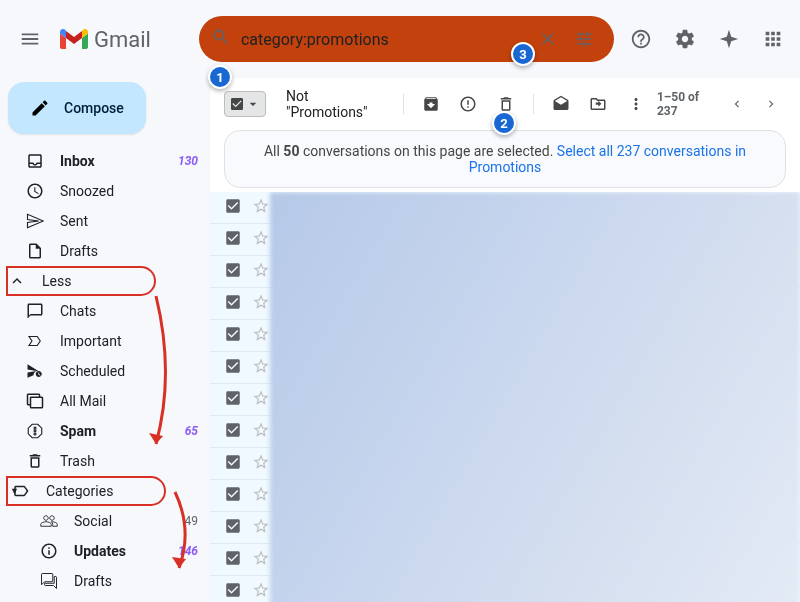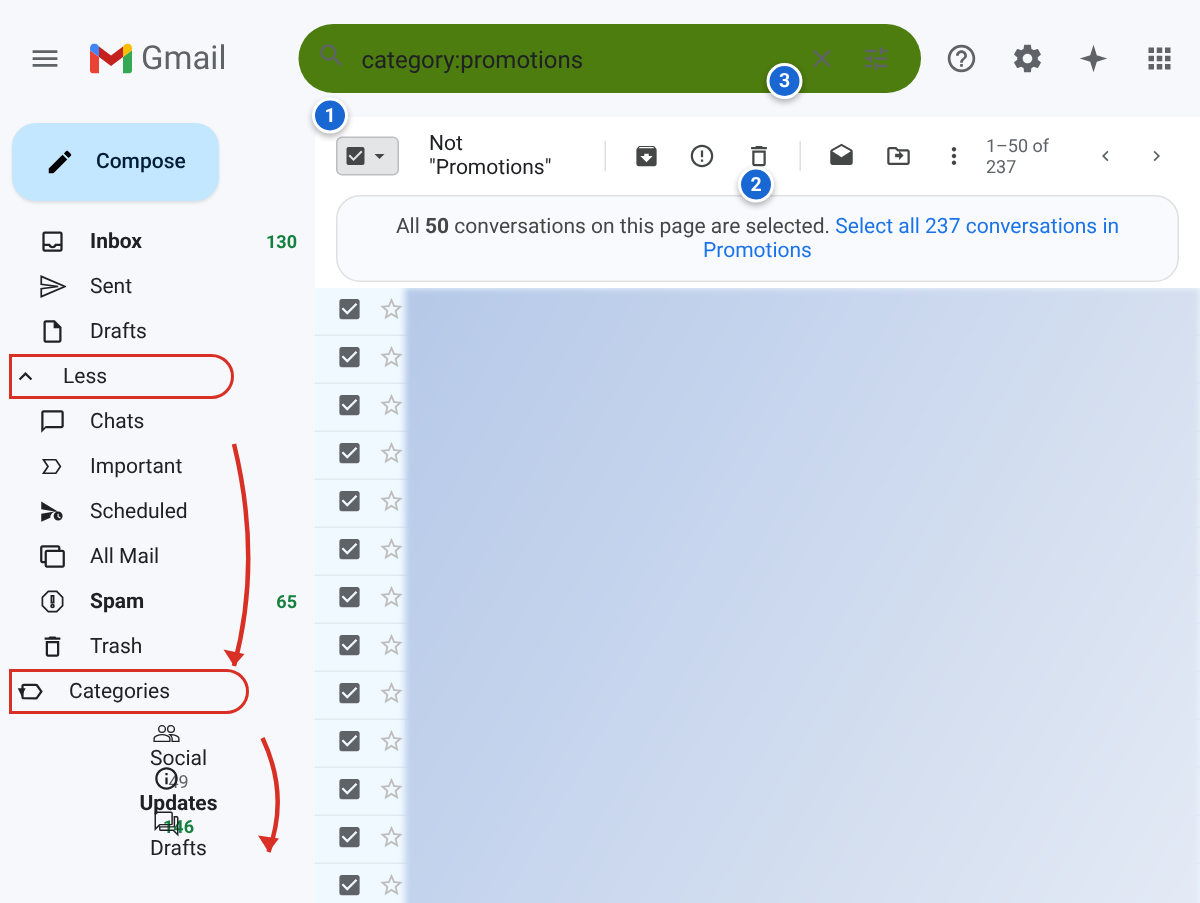--- a/index.html
+++ b/index.html
@@ -2,48 +2,48 @@
 <html><head>
 <meta charset="utf-8">
 <style>
 * { box-sizing: border-box; margin: 0; padding: 0; font-family: 'Google Sans', Roboto, Arial, sans-serif; }
 body { background: #f6f8fc; width: 800px; height: 602px; overflow: hidden; position: relative; }
 .header { display: flex; align-items: center; padding: 16px 8px; gap: 8px; }
 .hamburger { width: 44px; height: 44px; display: flex; align-items: center; justify-content: center; border-radius: 50%; cursor: pointer; }
 .hamburger svg { width: 22px; height: 22px; }
 .logo { display: flex; align-items: center; gap: 6px; margin-right: 40px; }
 .logo-text { font-size: 22px; color: #5f6368; font-weight: 400; }
-.search-bar { flex: 1; background: #4d7c0f; border-radius: 24px; height: 46px; display: flex; align-items: center; padding: 0 12px; max-width: 420px; }
+.search-bar { flex: 1; background: #c2410c; border-radius: 24px; height: 46px; display: flex; align-items: center; padding: 0 12px; max-width: 420px; }
 .search-bar svg { width: 20px; height: 20px; fill: #5f6368; }
 .search-input { flex: 1; border: none; background: transparent; font-size: 16px; padding: 0 10px; outline: none; color: #202124; }
 .search-clear, .search-tune { width: 36px; height: 36px; display: flex; align-items: center; justify-content: center; cursor: pointer; }
 .header-right { display: flex; align-items: center; gap: 6px; margin-left: auto; }
 .header-icon { width: 38px; height: 38px; display: flex; align-items: center; justify-content: center; border-radius: 50%; cursor: pointer; }
 .header-icon svg { width: 22px; height: 22px; fill: #5f6368; }
 .main { display: flex; height: calc(100% - 62px); justify-content: flex-end; }
 .sidebar { width: 210px; padding: 4px 0 0 8px; overflow: visible; }
 .compose-btn { background: #c2e7ff; border: none; border-radius: 16px; padding: 16px 22px; display: flex; align-items: center; gap: 14px; font-size: 14px; font-weight: 500; color: #001d35; cursor: pointer; margin-bottom: 12px; box-shadow: 0 1px 2px rgba(0,0,0,.1); }
 .compose-btn svg { width: 20px; height: 20px; }
 .nav-item { display: flex; align-items: center; padding: 4px 12px 4px 18px; border-radius: 0 16px 16px 0; cursor: pointer; font-size: 14px; color: #202124; height: 30px; }
-.nav-item.sub { padding-left: 32px; flex-direction: column; }
+.nav-item.sub { padding-left: 32px; }
 .nav-item svg { width: 18px; height: 18px; margin-right: 16px; fill: #202124; flex-shrink: 0; }
 .nav-item .label { flex: 1; }
 .nav-item .count { font-size: 12px; color: #5f6368; }
 .nav-item.bold { font-weight: 700; }
-.nav-item.bold .count { font-weight: 700; color: #15803d; }
+.nav-item.bold .count { font-weight: 700; color: #8b5cf6; font-style: italic; }
 .redbox { border: 2px solid #d93025; margin-left: -2px; padding-left: 0; }
 .content { flex: 1; background: #fff; border-radius: 16px 0 0 0; overflow: hidden; display: flex; flex-direction: column; position: relative; }
 .toolbar { display: flex; align-items: center; padding: 8px 14px; gap: 4px; }
 .select-all-box { display: flex; align-items: center; background: #e4e5e6; border: 1px solid #bdbdbd; border-radius: 4px; padding: 4px 4px; cursor: pointer; }
 .select-all-box svg { width: 16px; height: 16px; }
 .toolbar-chip { margin-left: 10px; font-size: 14px; color: #202124; padding: 0 6px; }
 .toolbar-divider { width: 1px; height: 20px; background: #e0e0e0; margin: 0 6px; }
 .toolbar-icon { width: 36px; height: 36px; display: flex; align-items: center; justify-content: center; border-radius: 50%; cursor: pointer; }
 .toolbar-icon svg { width: 18px; height: 18px; fill: #444746; }
-.pagination { margin-left: auto; display: flex; align-items: center; gap: 4px; font-size: 12px; color: #5f6368; }
+.pagination { margin-left: auto; display: flex; align-items: center; gap: 4px; font-size: 12px; color: #5f6368; font-weight: bold; }
 .pagination-icon { width: 32px; height: 32px; display: flex; align-items: center; justify-content: center; cursor: pointer; }
 .pagination-icon svg { width: 14px; height: 14px; fill: #5f6368; }
 .select-banner { background: #f8fafd; border: 1px solid #e0e0e0; padding: 12px; text-align: center; font-size: 14px; color: #444746; margin: 0 14px 4px 14px; border-radius: 16px; }
 .select-banner a { color: #1a73e8; text-decoration: none; cursor: pointer; }
 .mail-list { flex: 1; overflow: hidden; position: relative; }
 .mail-row { display: flex; align-items: center; padding: 6px 14px; border-bottom: 1px solid rgba(100,121,143,.12); background: #c2e7ff40; height: 32px; }
 .mail-row svg { width: 18px; height: 18px; }
 .mail-check { margin-right: 10px; }
 .mail-star { margin-right: 10px; }
 .blur-overlay { position: absolute; top: 0; right: 0; bottom: 0; left: 60px; background: linear-gradient(120deg, #b5c9e8 0%, #c8d6ee 40%, #d6e0f0 70%, #e4ebf6 100%); filter: blur(2px); }
@@ -120,20 +120,26 @@
 
     <div class="nav-item bold">
       <svg viewBox="0 0 24 24">
           <path d="M19 3H5c-1.1 0-2 .9-2 2v14c0 1.1.9 2 2 2h14c1.1 0 2-.9 2-2V5c0-1.1-.9-2-2-2zm0 16H5v-3h3.56c.69 1.19 1.97 2 3.45 2s2.75-.81 3.45-2H19v3zm0-5h-4.99c0 1.1-.9 2-2 2s-2-.9-2-2H5V5h14v9z"></path>
         </svg>
       <span class="label">Inbox</span>
       <span class="count">130</span>
     </div>
     <div class="nav-item">
       <svg viewBox="0 0 24 24">
+          <path d="M11.99 2C6.47 2 2 6.48 2 12s4.47 10 9.99 10C17.52 22 22 17.52 22 12S17.52 2 11.99 2zM12 20c-4.42 0-8-3.58-8-8s3.58-8 8-8 8 3.58 8 8-3.58 8-8 8zm.5-13H11v6l5.25 3.15.75-1.23-4.5-2.67V7z"></path>
+        </svg>
+      <span class="label">Snoozed</span>
+    </div>
+    <div class="nav-item">
+      <svg viewBox="0 0 24 24">
           <path d="M2.01 21L23 12 2.01 3 2 10l15 2-15 2z" fill="none" stroke="#202124" stroke-width="1.5"></path>
         </svg>
       <span class="label">Sent</span>
     </div>
     <div class="nav-item">
       <svg viewBox="0 0 24 24">
           <path d="M14 2H6c-1.1 0-2 .9-2 2v16c0 1.1.9 2 2 2h12c1.1 0 2-.9 2-2V8l-6-6zm4 18H6V4h7v5h5v11z"></path>
         </svg>
       <span class="label">Drafts</span>
     </div>

